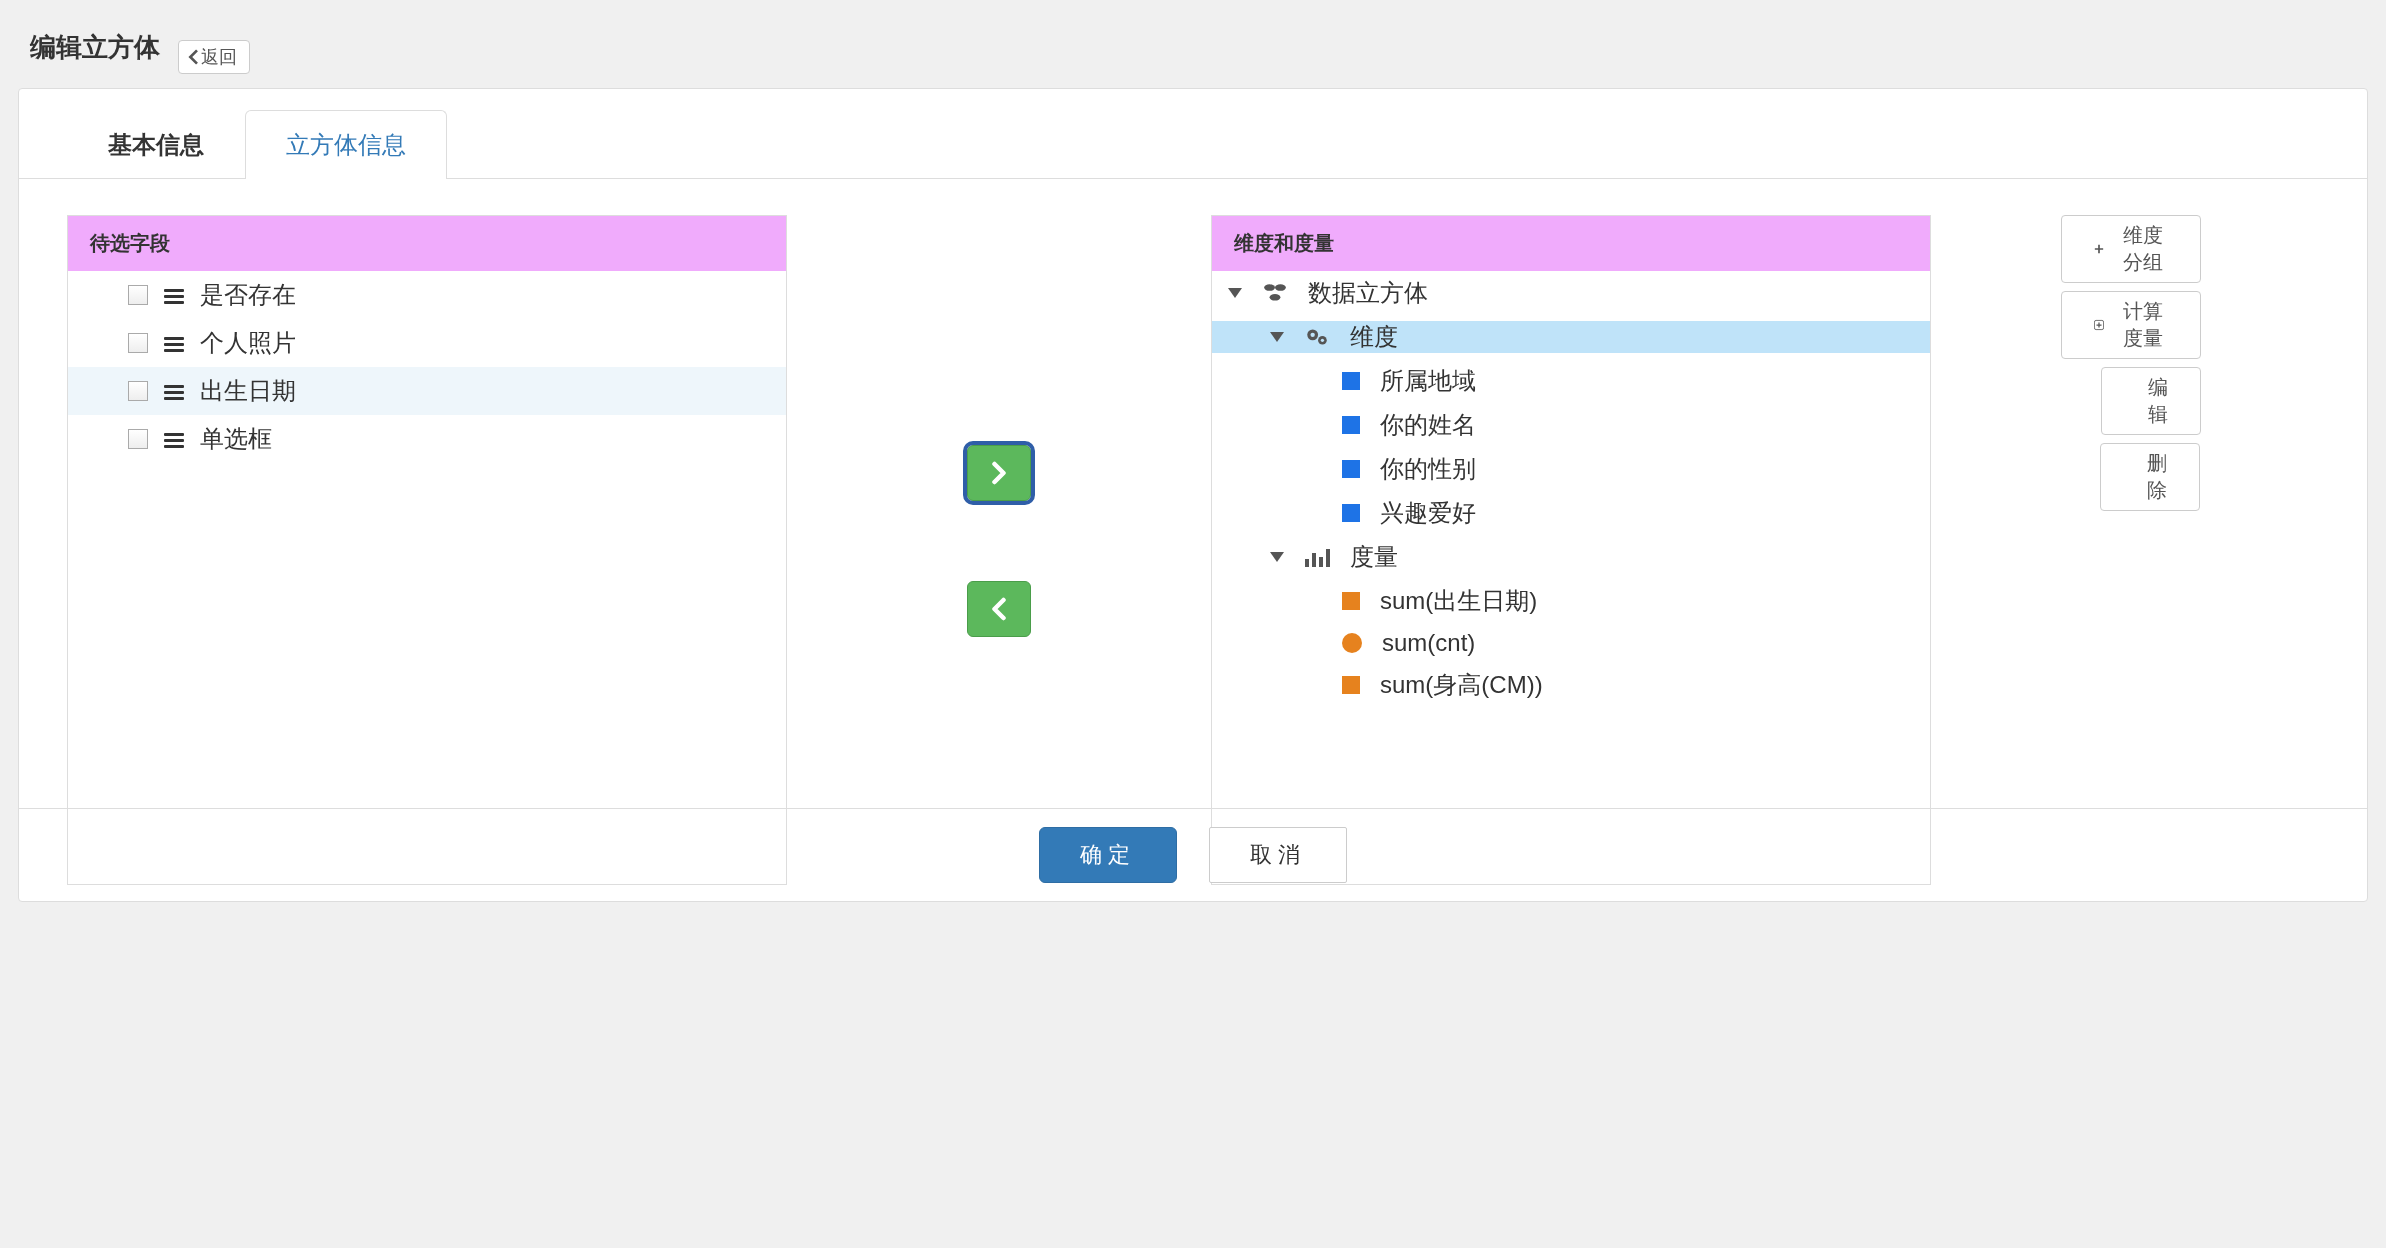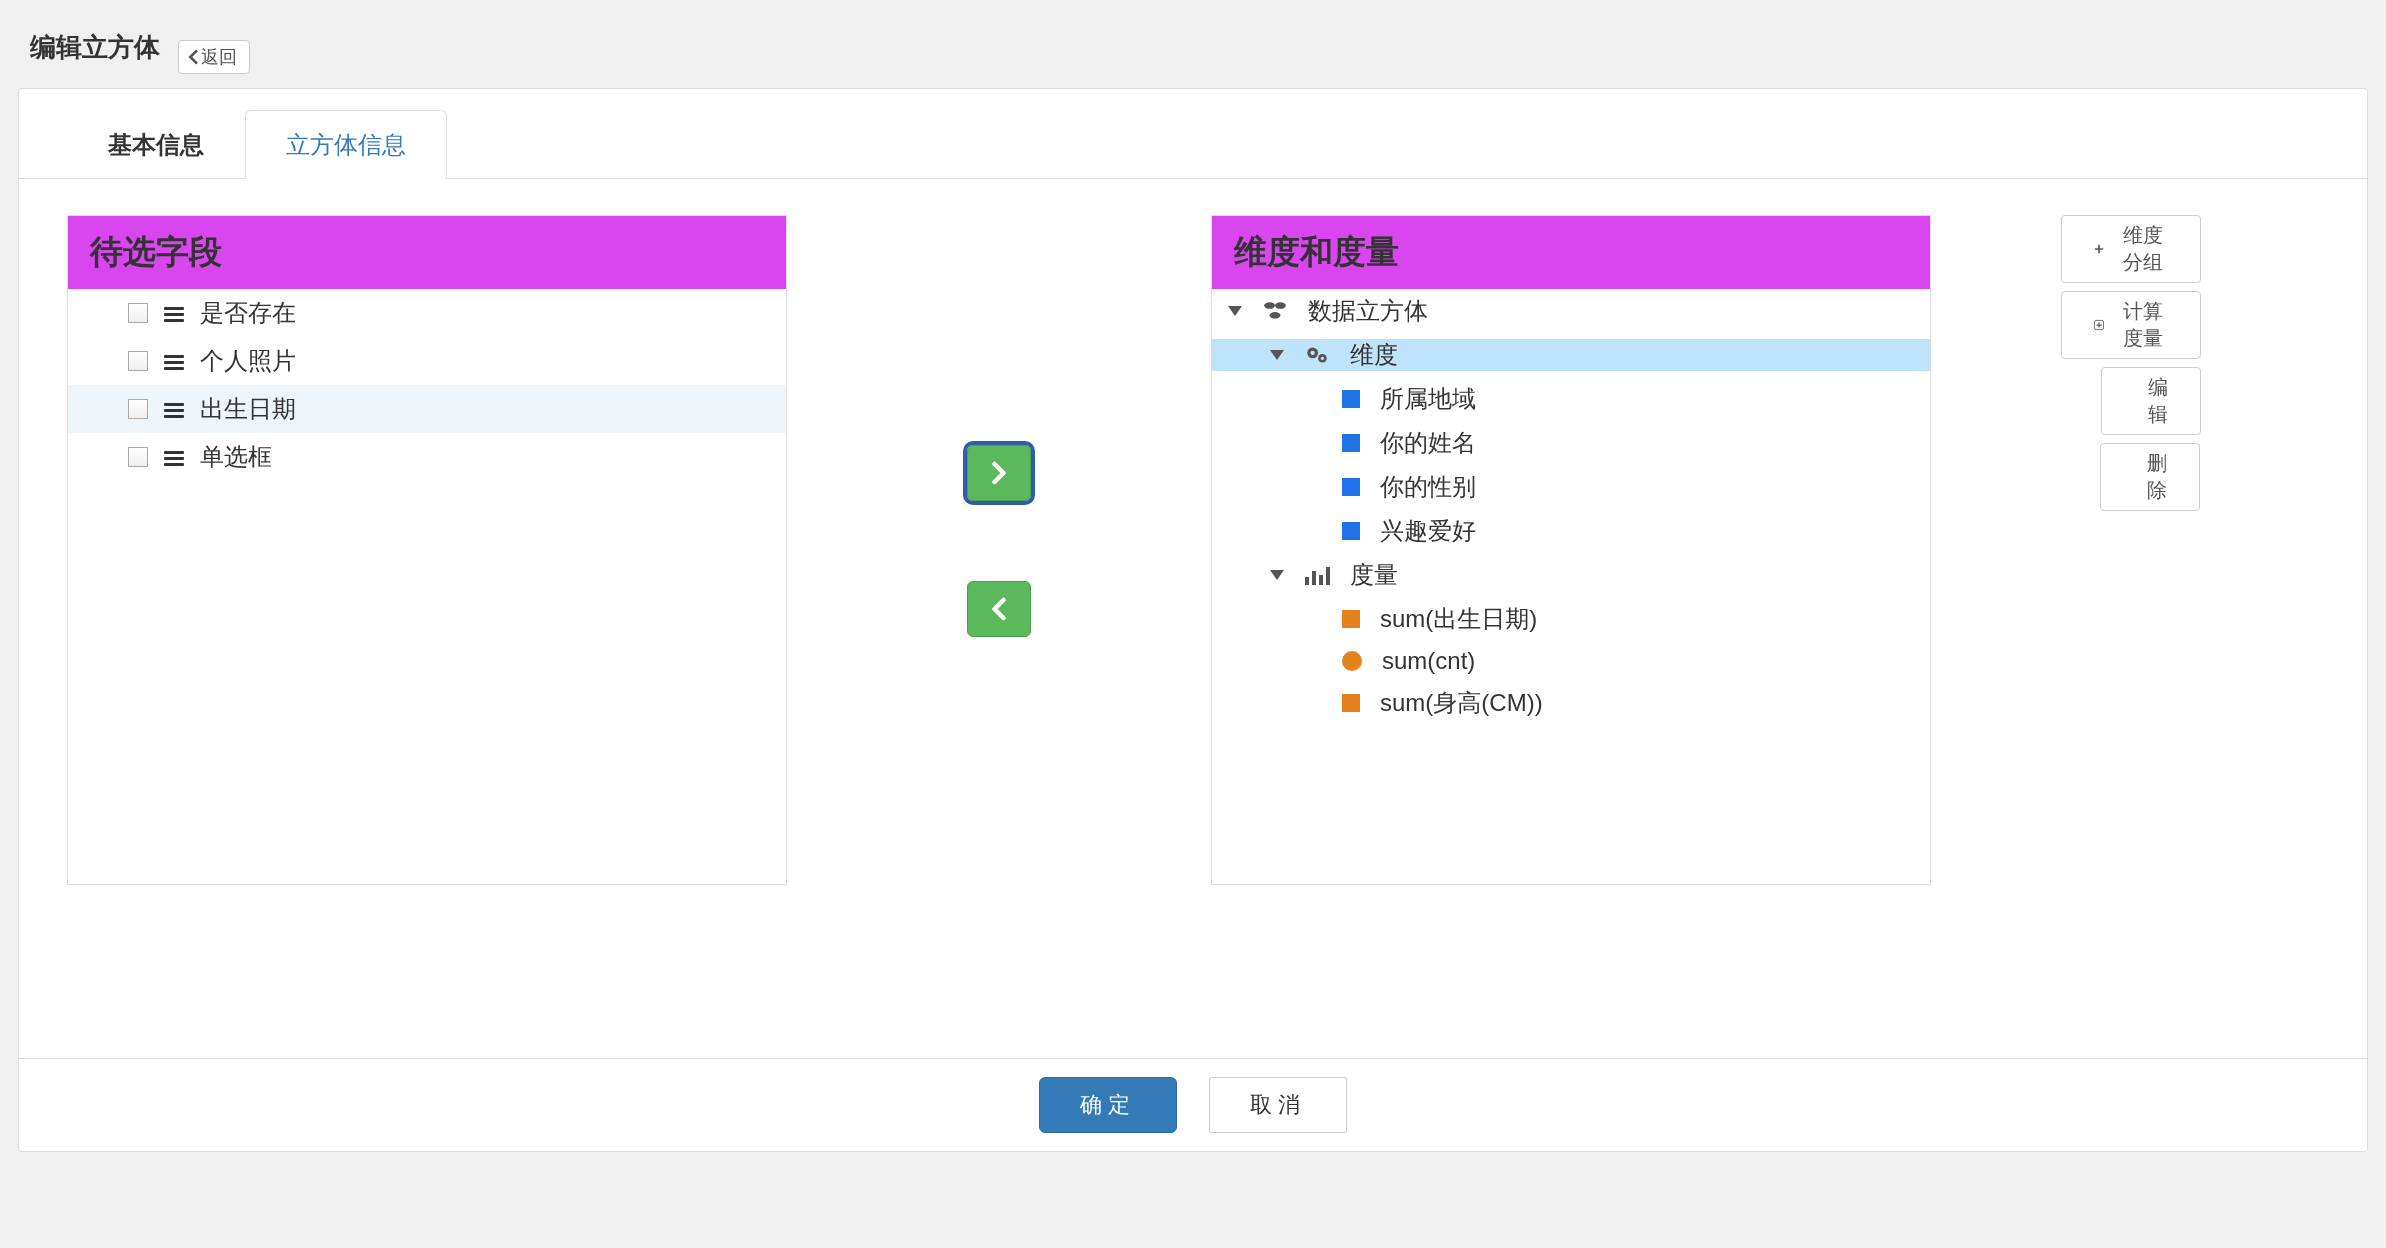--- a/index.html
+++ b/index.html
@@ -50,21 +50,21 @@
       height: 16px;
     }
     
     .content-area {
       background: #fff;
       margin: 0 18px;
       border: 1px solid #ddd;
       border-radius: 4px;
       padding: 0;
       position: relative;
-      height: 1064px;
+      height: 814px;
     }
     
     .tabs {
       display: flex;
       padding: 20px 0 0 48px;
       border-bottom: 1px solid #ddd;
       gap: 0;
     }
     .tab {
       padding: 18px 40px 18px 40px;
@@ -93,24 +93,24 @@
       gap: 0;
     }
     
     .left-panel {
       width: 720px;
       border: 1px solid #ddd;
       height: 670px;
       background: #fff;
     }
     .panel-header {
-      font-size: 33px;
+      font-size: 20px;
       font-weight: bold;
       padding: 14px 22px;
-      background: #d946ef;
+      background: #f0abfc;
     }
     .field-list {
       list-style: none;
     }
     .field-item {
       display: flex;
       align-items: center;
       padding: 8px 12px 8px 60px;
       font-size: 24px;
       cursor: pointer;

